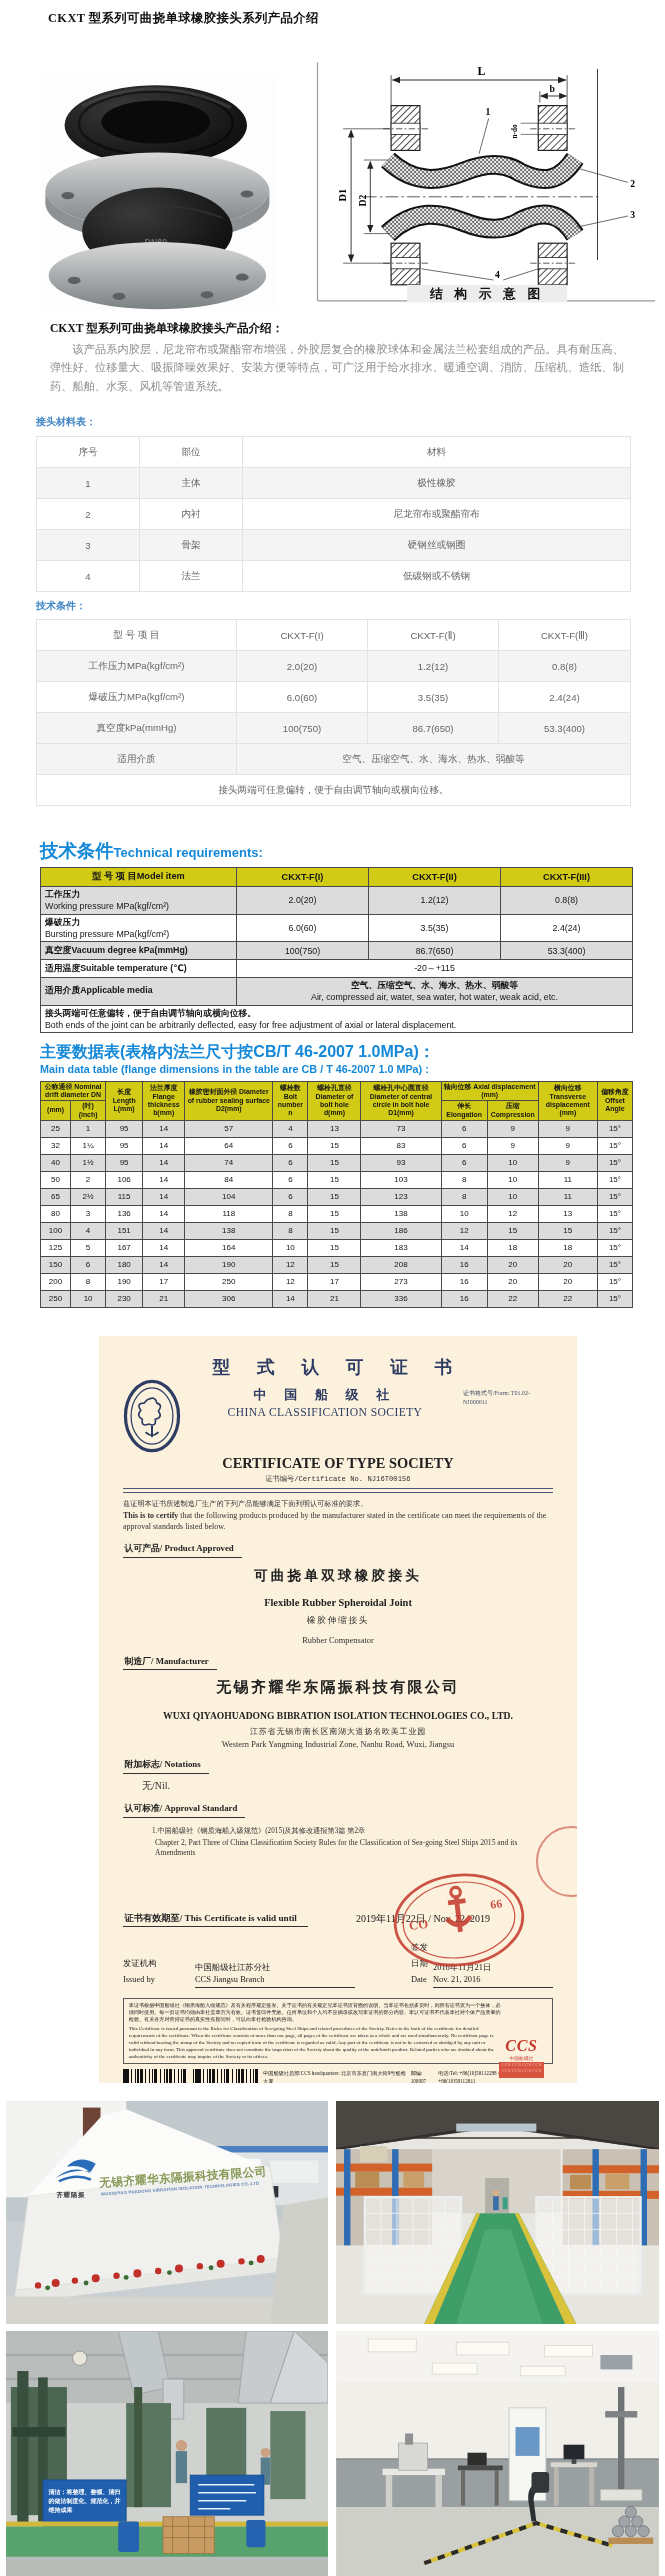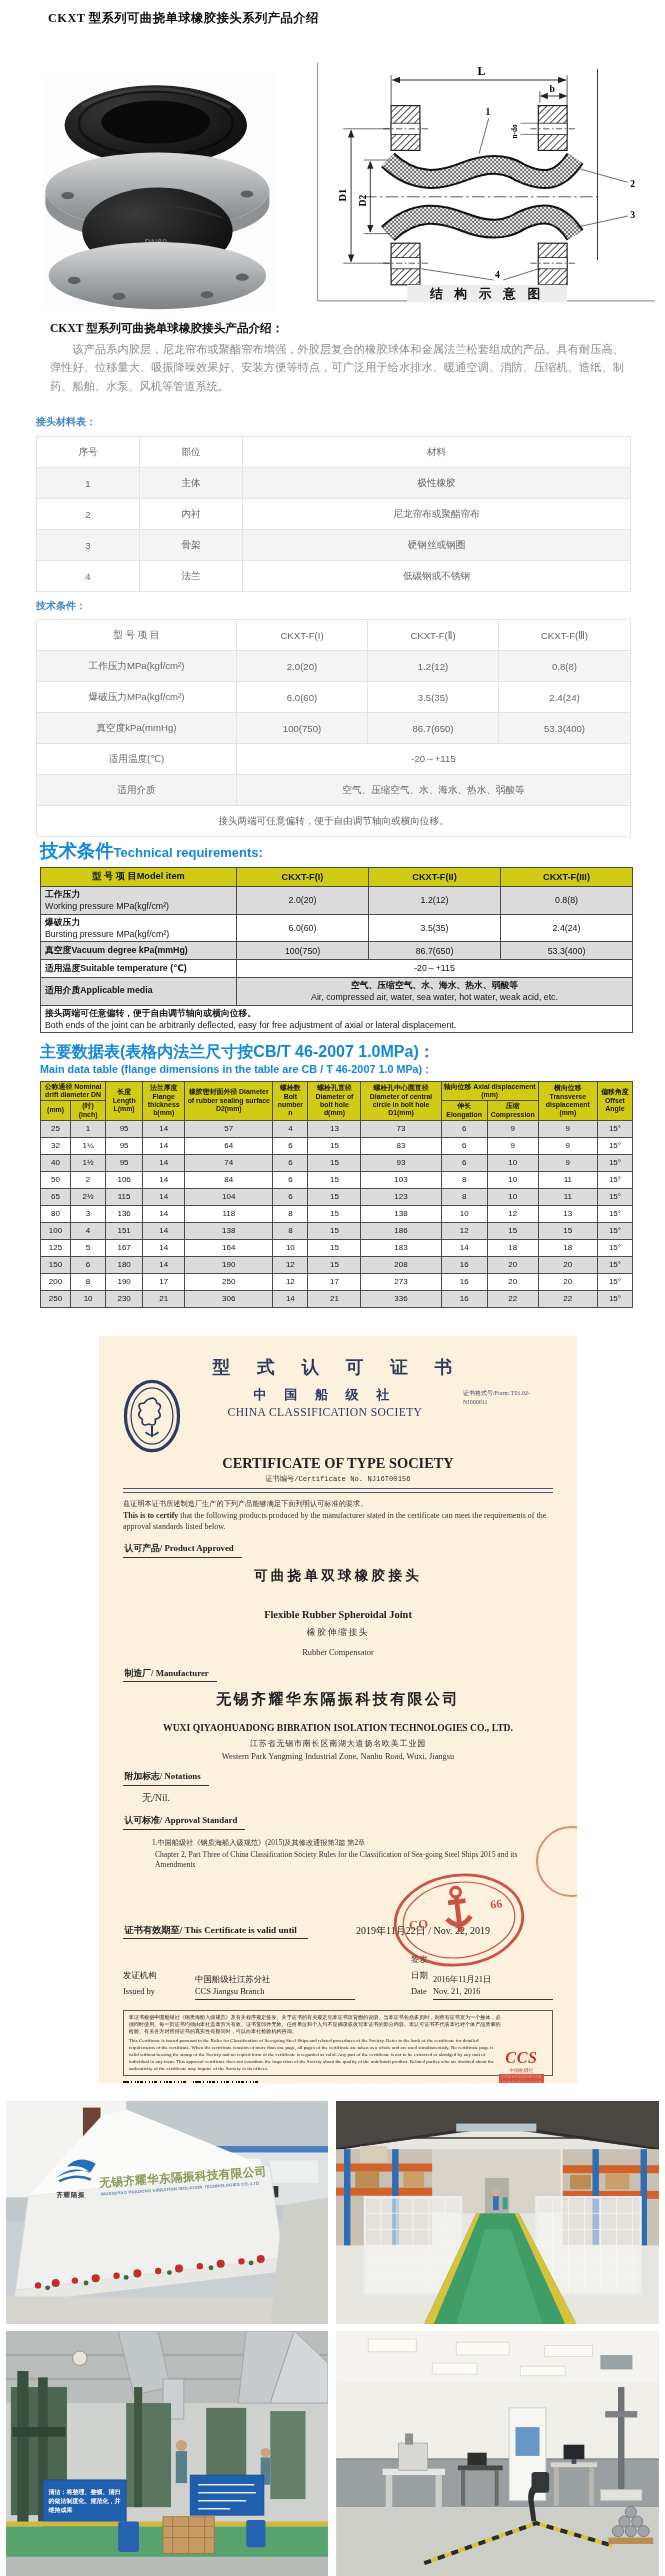--- a/index.html
+++ b/index.html
@@ -63,21 +63,21 @@
   #cert-title-cn{text-align:center;font-weight:bold;font-size:17.6px;letter-spacing:11.2px;color:#2e3c63;margin-top:4.8px;}
   #cert-title-en{text-align:center;font-weight:bold;font-size:14.4px;color:#222;margin-top:1.6px;}
   #cert-no{text-align:center;font-size:7.2px;color:#333;margin-top:2.4px;font-family:"Liberation Mono","DejaVu Sans Mono",monospace;}
   #cert-rule{height:2.4px;border-top:1.6px solid #4a5674;border-bottom:0.8px solid #4a5674;margin-top:4px;}
   .cert-p{font-size:7.2px;color:#333;margin-top:6.4px;line-height:11.2px;}
   .cert-p .b{font-weight:bold;}
   .cert-label{display:inline-block;font-weight:bold;font-size:8.8px;color:#222;border-bottom:1.2px solid #333;
               padding:0 8px 1.6px 1.6px;margin-top:10.4px;}
   .cert-center{text-align:center;}
   #cert-product-cn{font-size:13.6px;font-weight:bold;letter-spacing:3.2px;color:#222;margin-top:9.6px;}
-  #cert-product-en{font-size:10.4px;font-weight:bold;color:#222;margin-top:24px;}
+  #cert-product-en{font-size:10.4px;font-weight:bold;color:#222;margin-top:12px;}
   #cert-product-cn2{font-size:8.8px;color:#333;margin-top:6.4px;letter-spacing:1.6px;}
   #cert-product-en2{font-size:8.4px;color:#333;margin-top:9.6px;}
   #cert-manu-cn{font-size:15px;font-weight:bold;letter-spacing:2.4px;color:#222;margin-top:8px;}
   #cert-manu-en{font-size:9.6px;font-weight:bold;color:#222;margin-top:13px;}
   #cert-addr-cn{font-size:8px;color:#333;margin-top:4.8px;letter-spacing:0.8px;}
   #cert-addr-en{font-size:8.4px;color:#333;margin-top:3.2px;}
   #cert-notation-v{font-size:10px;color:#333;margin:4.8px 0 0 19px;}
   #cert-std-cn{font-size:7.2px;color:#333;margin:8px 0 0 29px;line-height:10.4px;}
   #cert-std-en{font-size:7.6px;color:#333;margin:1.6px 0 0 32px;line-height:10.4px;}
   #cert-valid-row{margin-top:53px;display:flex;align-items:flex-start;}
@@ -311,24 +311,20 @@
         <td>2.4(24)</td>
       </tr>
       <tr>
         <td>真空度kPa(mmHg)</td>
         <td>100(750)</td>
         <td>86.7(650)</td>
         <td>53.3(400)</td>
       </tr>
     </tbody>
   <tbody>
-    <tr>
-      <td>适用温度(℃)</td>
-      <td colspan="3">-20～+115</td>
-    </tr>
     <tr class="grey">
       <td>适用介质</td>
       <td colspan="3">空气、压缩空气、水、海水、热水、弱酸等</td>
     </tr>
     <tr>
       <td colspan="4">接头两端可任意偏转，便于自由调节轴向或横向位移。</td>
     </tr>
   </tbody>
 </table>
 

